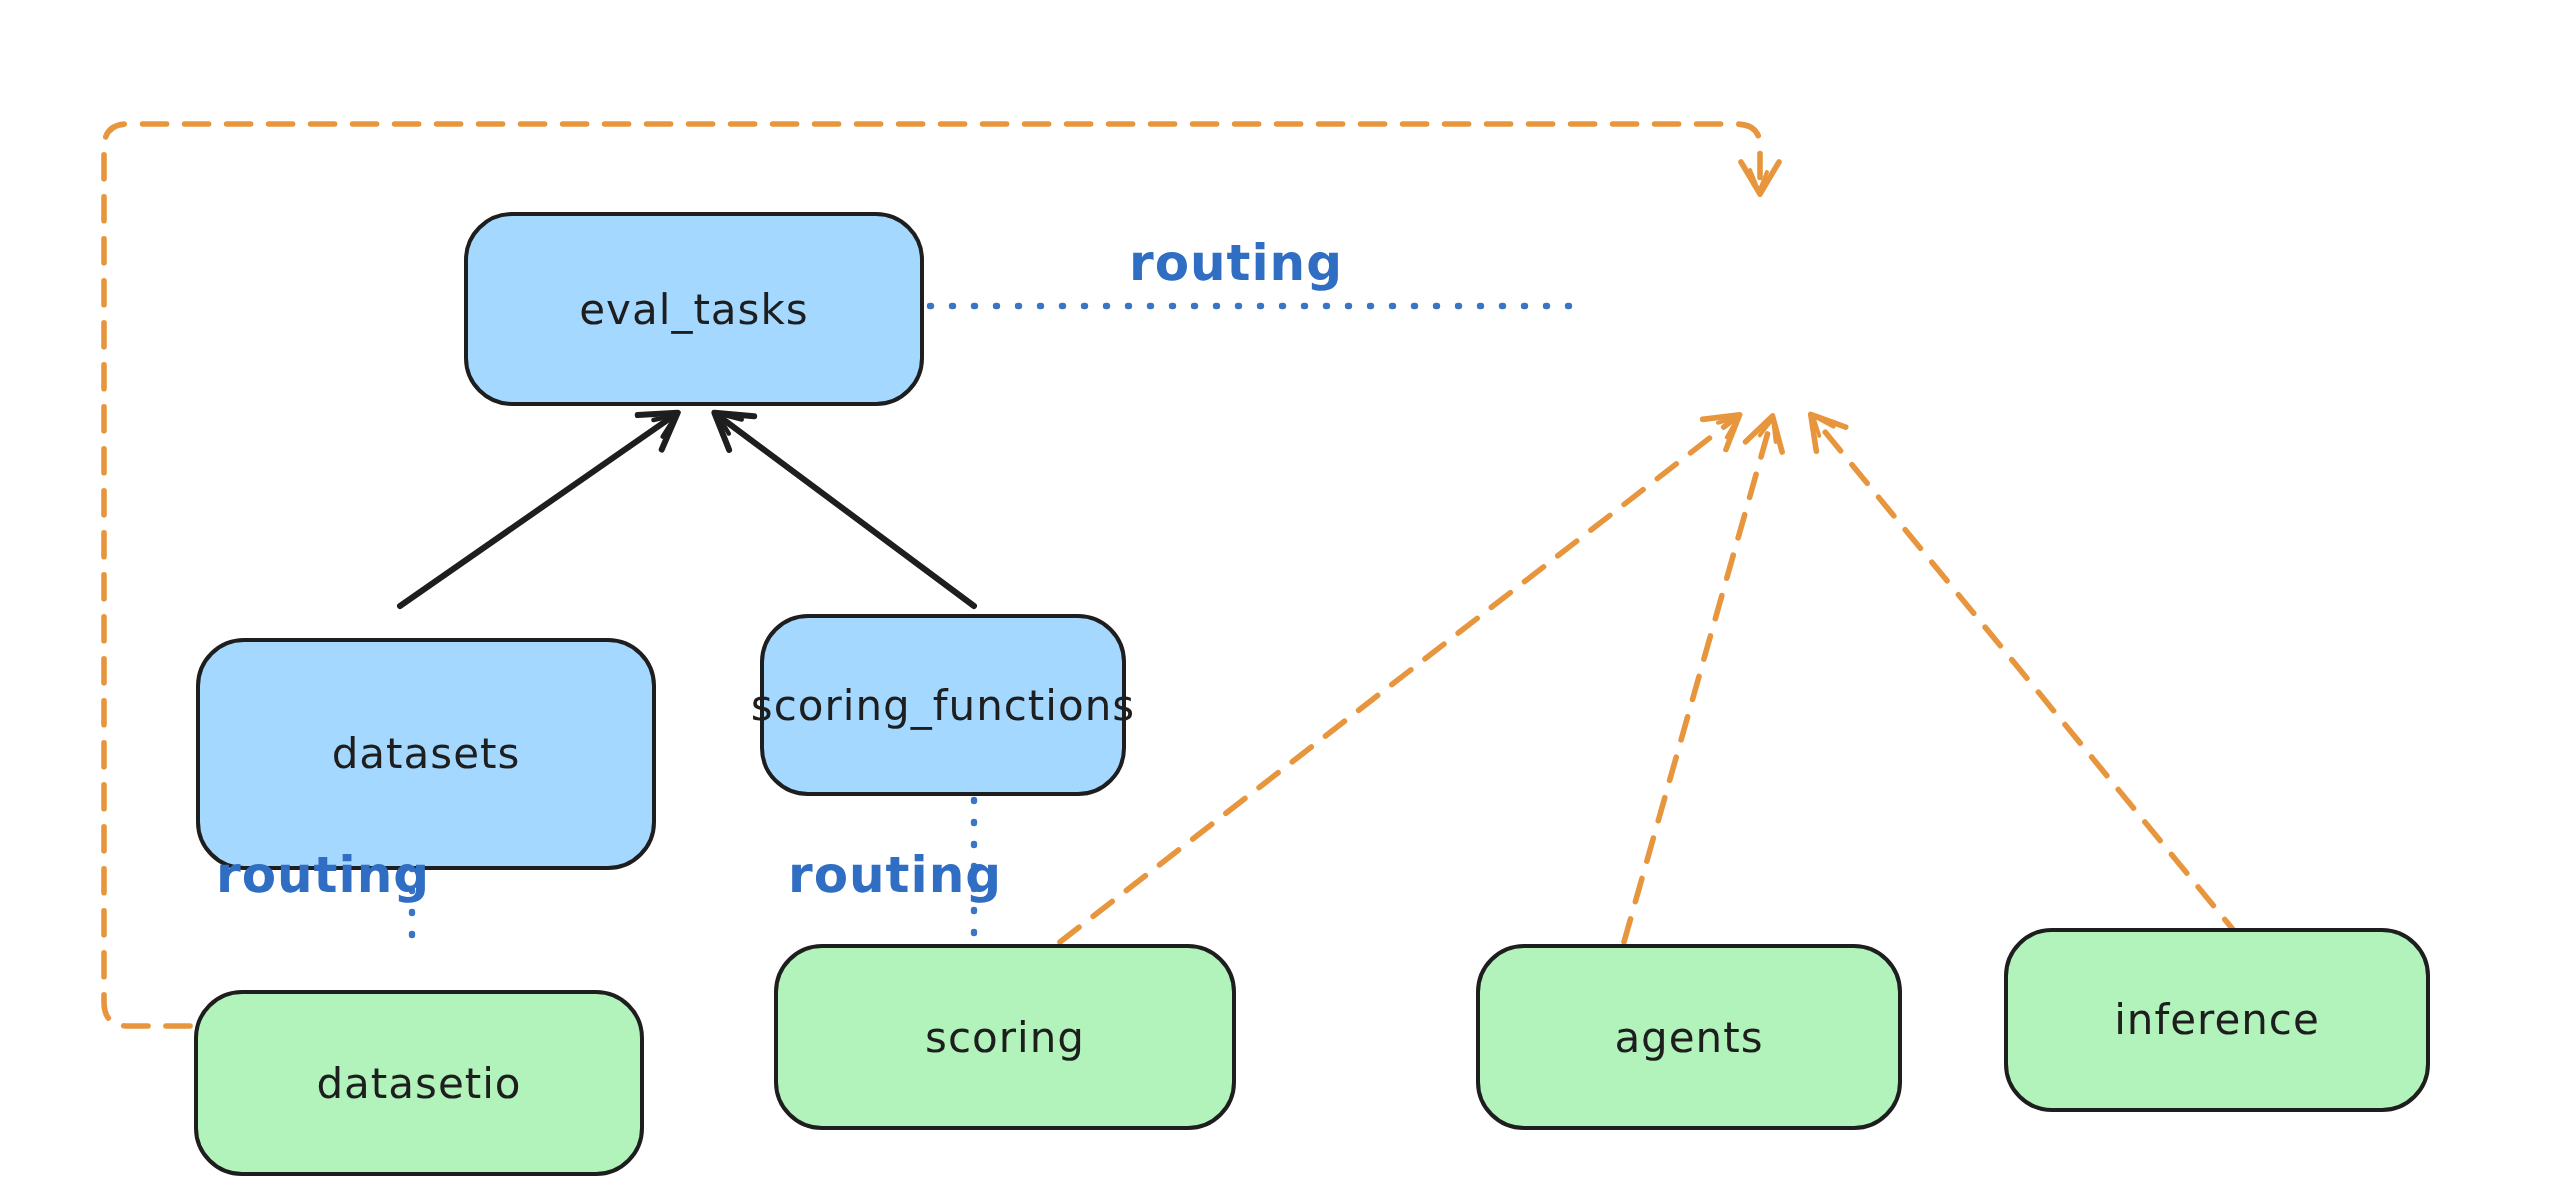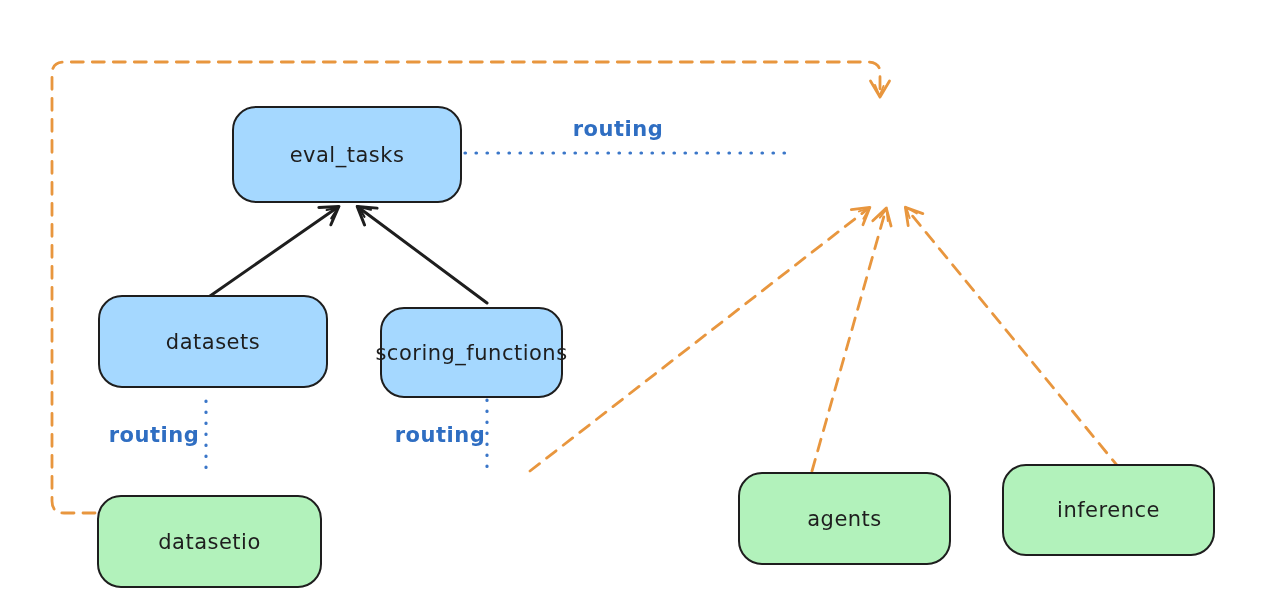--- a/index.html
+++ b/index.html
@@ -32,31 +32,31 @@
     justify-content: center;
     font-size: 21px;
     color: #1e1e1e;
     letter-spacing: 0.5px;
   }
   .node.blue  { background: #a5d8ff; }
   .node.green { background: #b2f2bb; }
 
   #node-eval_tasks        { left: 232px;  top: 106px; width: 230px; height: 97px;  }
   #node-eval              { left: 787px;  top: 103px; width: 228px; height: 102px; }
-  #node-datasets          { left: 98px;   top: 295px; width: 230px; height: 93px;  }
+  #node-datasets          { left: 98px;   top: 319px; width: 230px; height: 116px;  }
   #node-scoring_functions { left: 380px;  top: 307px; width: 183px; height: 91px;  }
   #node-datasetio         { left: 97px;   top: 495px; width: 225px; height: 93px;  }
   #node-scoring           { left: 387px;  top: 472px; width: 231px; height: 93px;  }
   #node-agents            { left: 738px;  top: 472px; width: 213px; height: 93px;  }
   #node-inference         { left: 1002px; top: 464px; width: 213px; height: 92px;  }
 
   .edge-label {
     position: absolute;
     color: #2f6ec2;
-    font-size: 21px;
+    font-size: 25px;
     font-weight: bold;
     letter-spacing: 0.5px;
     text-align: center;
   }
   #label-routing-h  { left: 558px; top: 117px; width: 120px; }
   #label-routing-v1 { left: 108px; top: 423px; width: 92px;  }
   #label-routing-v2 { left: 394px; top: 423px; width: 92px;  }
 </style>
 </head>
 <body>
@@ -98,20 +98,23 @@
   </div>
 
   <div class="node blue" id="node-scoring_functions">
     <span>scoring_functions</span>
   </div>
 
   <div class="node green" id="node-datasetio">
     <span>datasetio</span>
   </div>
 
+  <div class="node green" id="node-scoring">
+    <span>scoring</span>
+  </div>
 
   <div class="node green" id="node-agents">
     <span>agents</span>
   </div>
 
   <div class="node green" id="node-inference">
     <span>inference</span>
   </div>
 
   <div class="edge-label" id="label-routing-h">routing</div>

